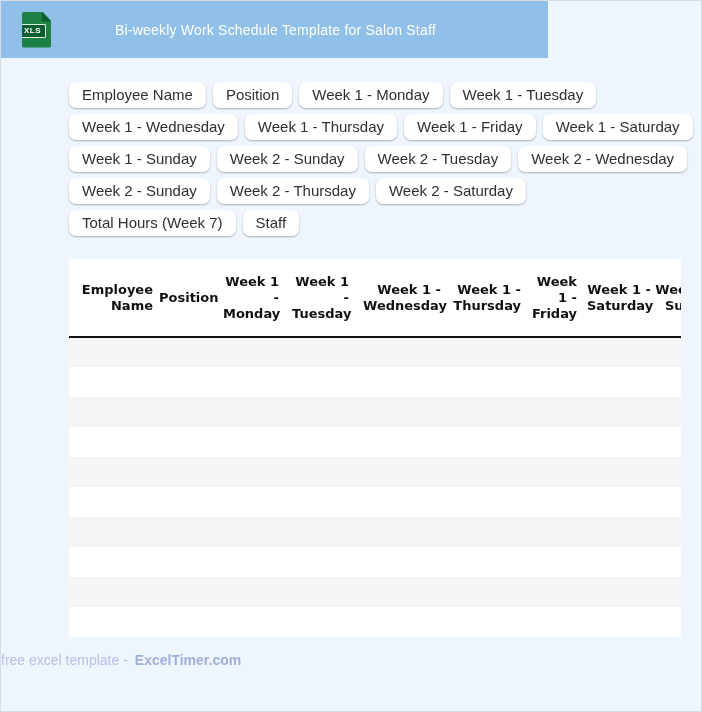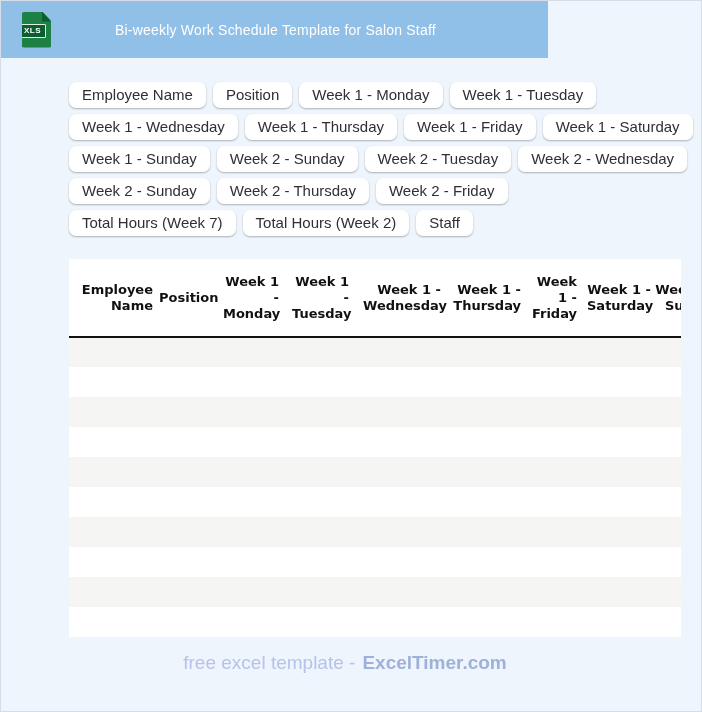--- a/index.html
+++ b/index.html
@@ -109,22 +109,22 @@
   .schedule thead th:nth-child(n+10){width:90px; padding-left:10px;}
 
   .schedule tbody td { height:30px; padding:0; }
   .schedule tbody tr:nth-child(odd) td  { background:var(--stripe, #f5f5f4); }
   .schedule tbody tr:nth-child(even) td { background:#ffffff; }
 
   
   .footer {
     margin-top:15px;
     padding-right:12px;
-    text-align:center;
-    font-size:19px;
+    text-align:left;
+    font-size:14px;
   }
   .footer .prefix { color:var(--footer-text, #b6c2e8); }
   .footer .brand  {
     color:var(--footer-brand, #9fb1d9);
     font-weight:bold;
     text-decoration:none;
     margin-left:7px;
     cursor:pointer;
   }
 </style>
@@ -156,25 +156,24 @@
       </div>
       <div class="chip-row">
         <button class="chip">Week 1 - Sunday</button>
         <button class="chip">Week 2 - Sunday</button>
         <button class="chip">Week 2 - Tuesday</button>
         <button class="chip">Week 2 - Wednesday</button>
       </div>
       <div class="chip-row">
         <button class="chip">Week 2 - Sunday</button>
         <button class="chip">Week 2 - Thursday</button>
-        <button class="chip">Week 2 - Friday</button>
+        <button class="chip">Week 2 - Saturday</button>
       </div>
       <div class="chip-row">
         <button class="chip">Total Hours (Week 7)</button>
-        <button class="chip">Total Hours (Week 2)</button>
         <button class="chip">Staff</button>
       </div>
     </div>
 
   <div class="table-wrap">
     <table class="schedule">
       <thead>
         <tr>
             <th>Employee Name</th>
             <th>Position</th>

